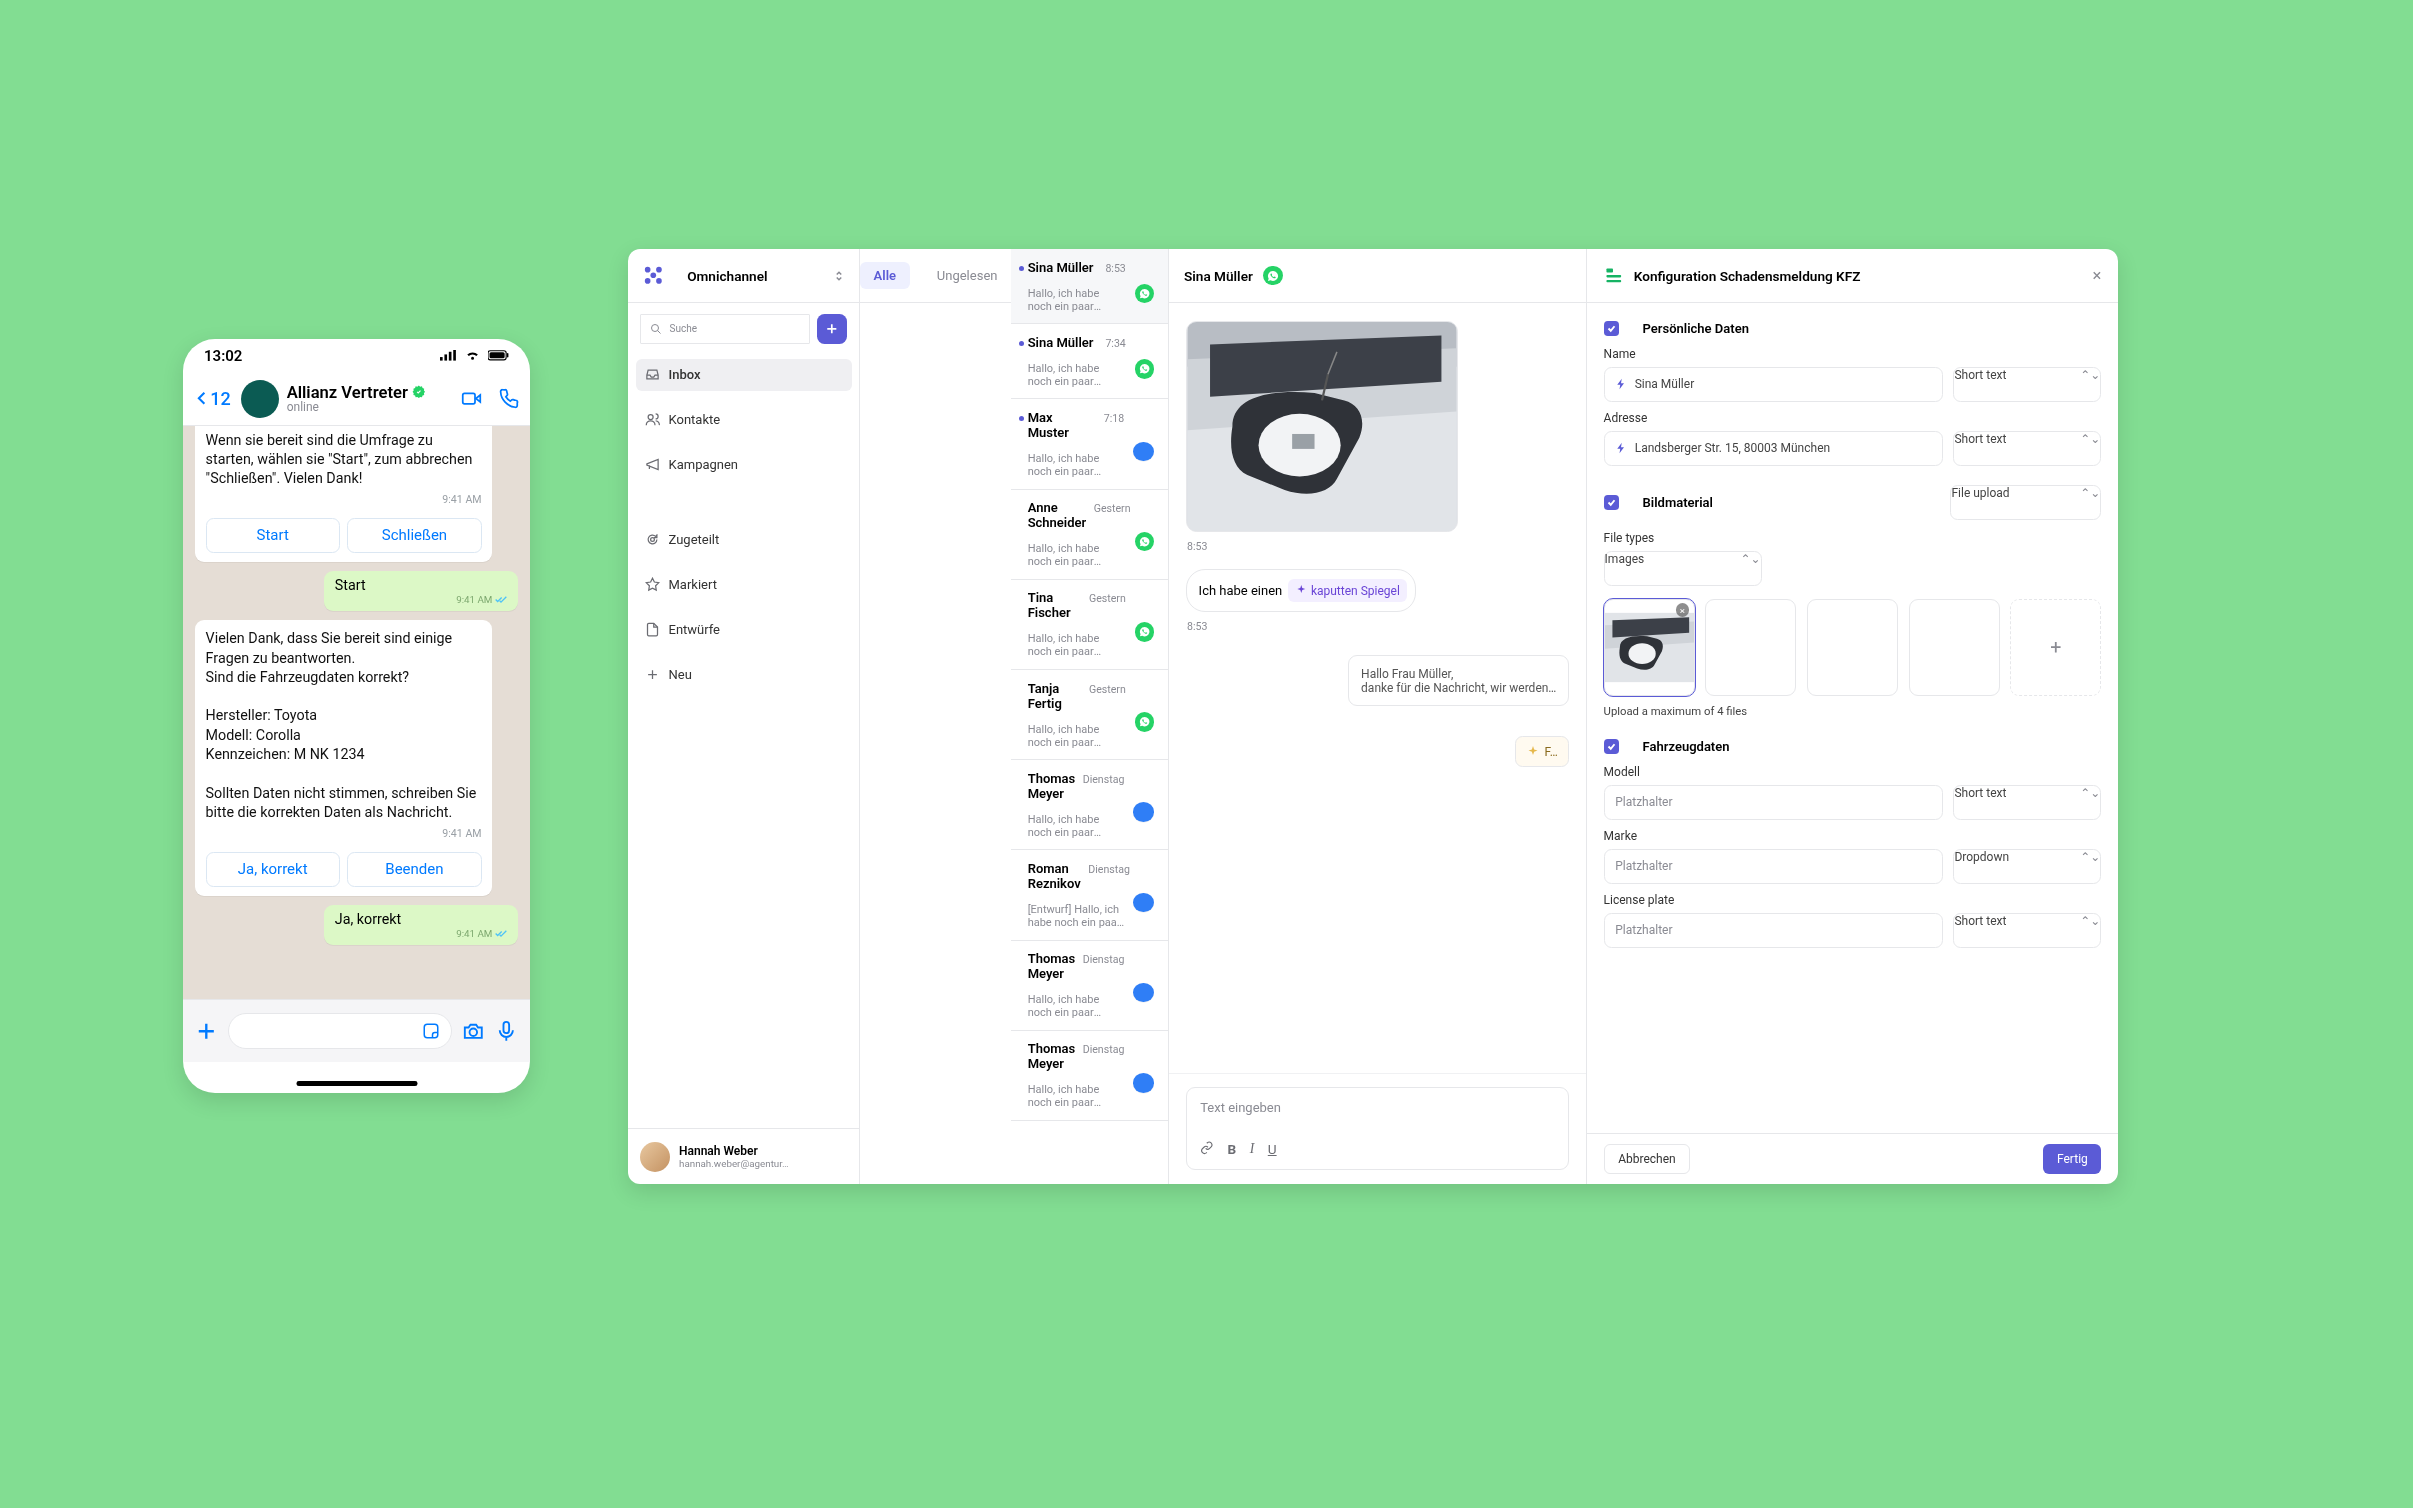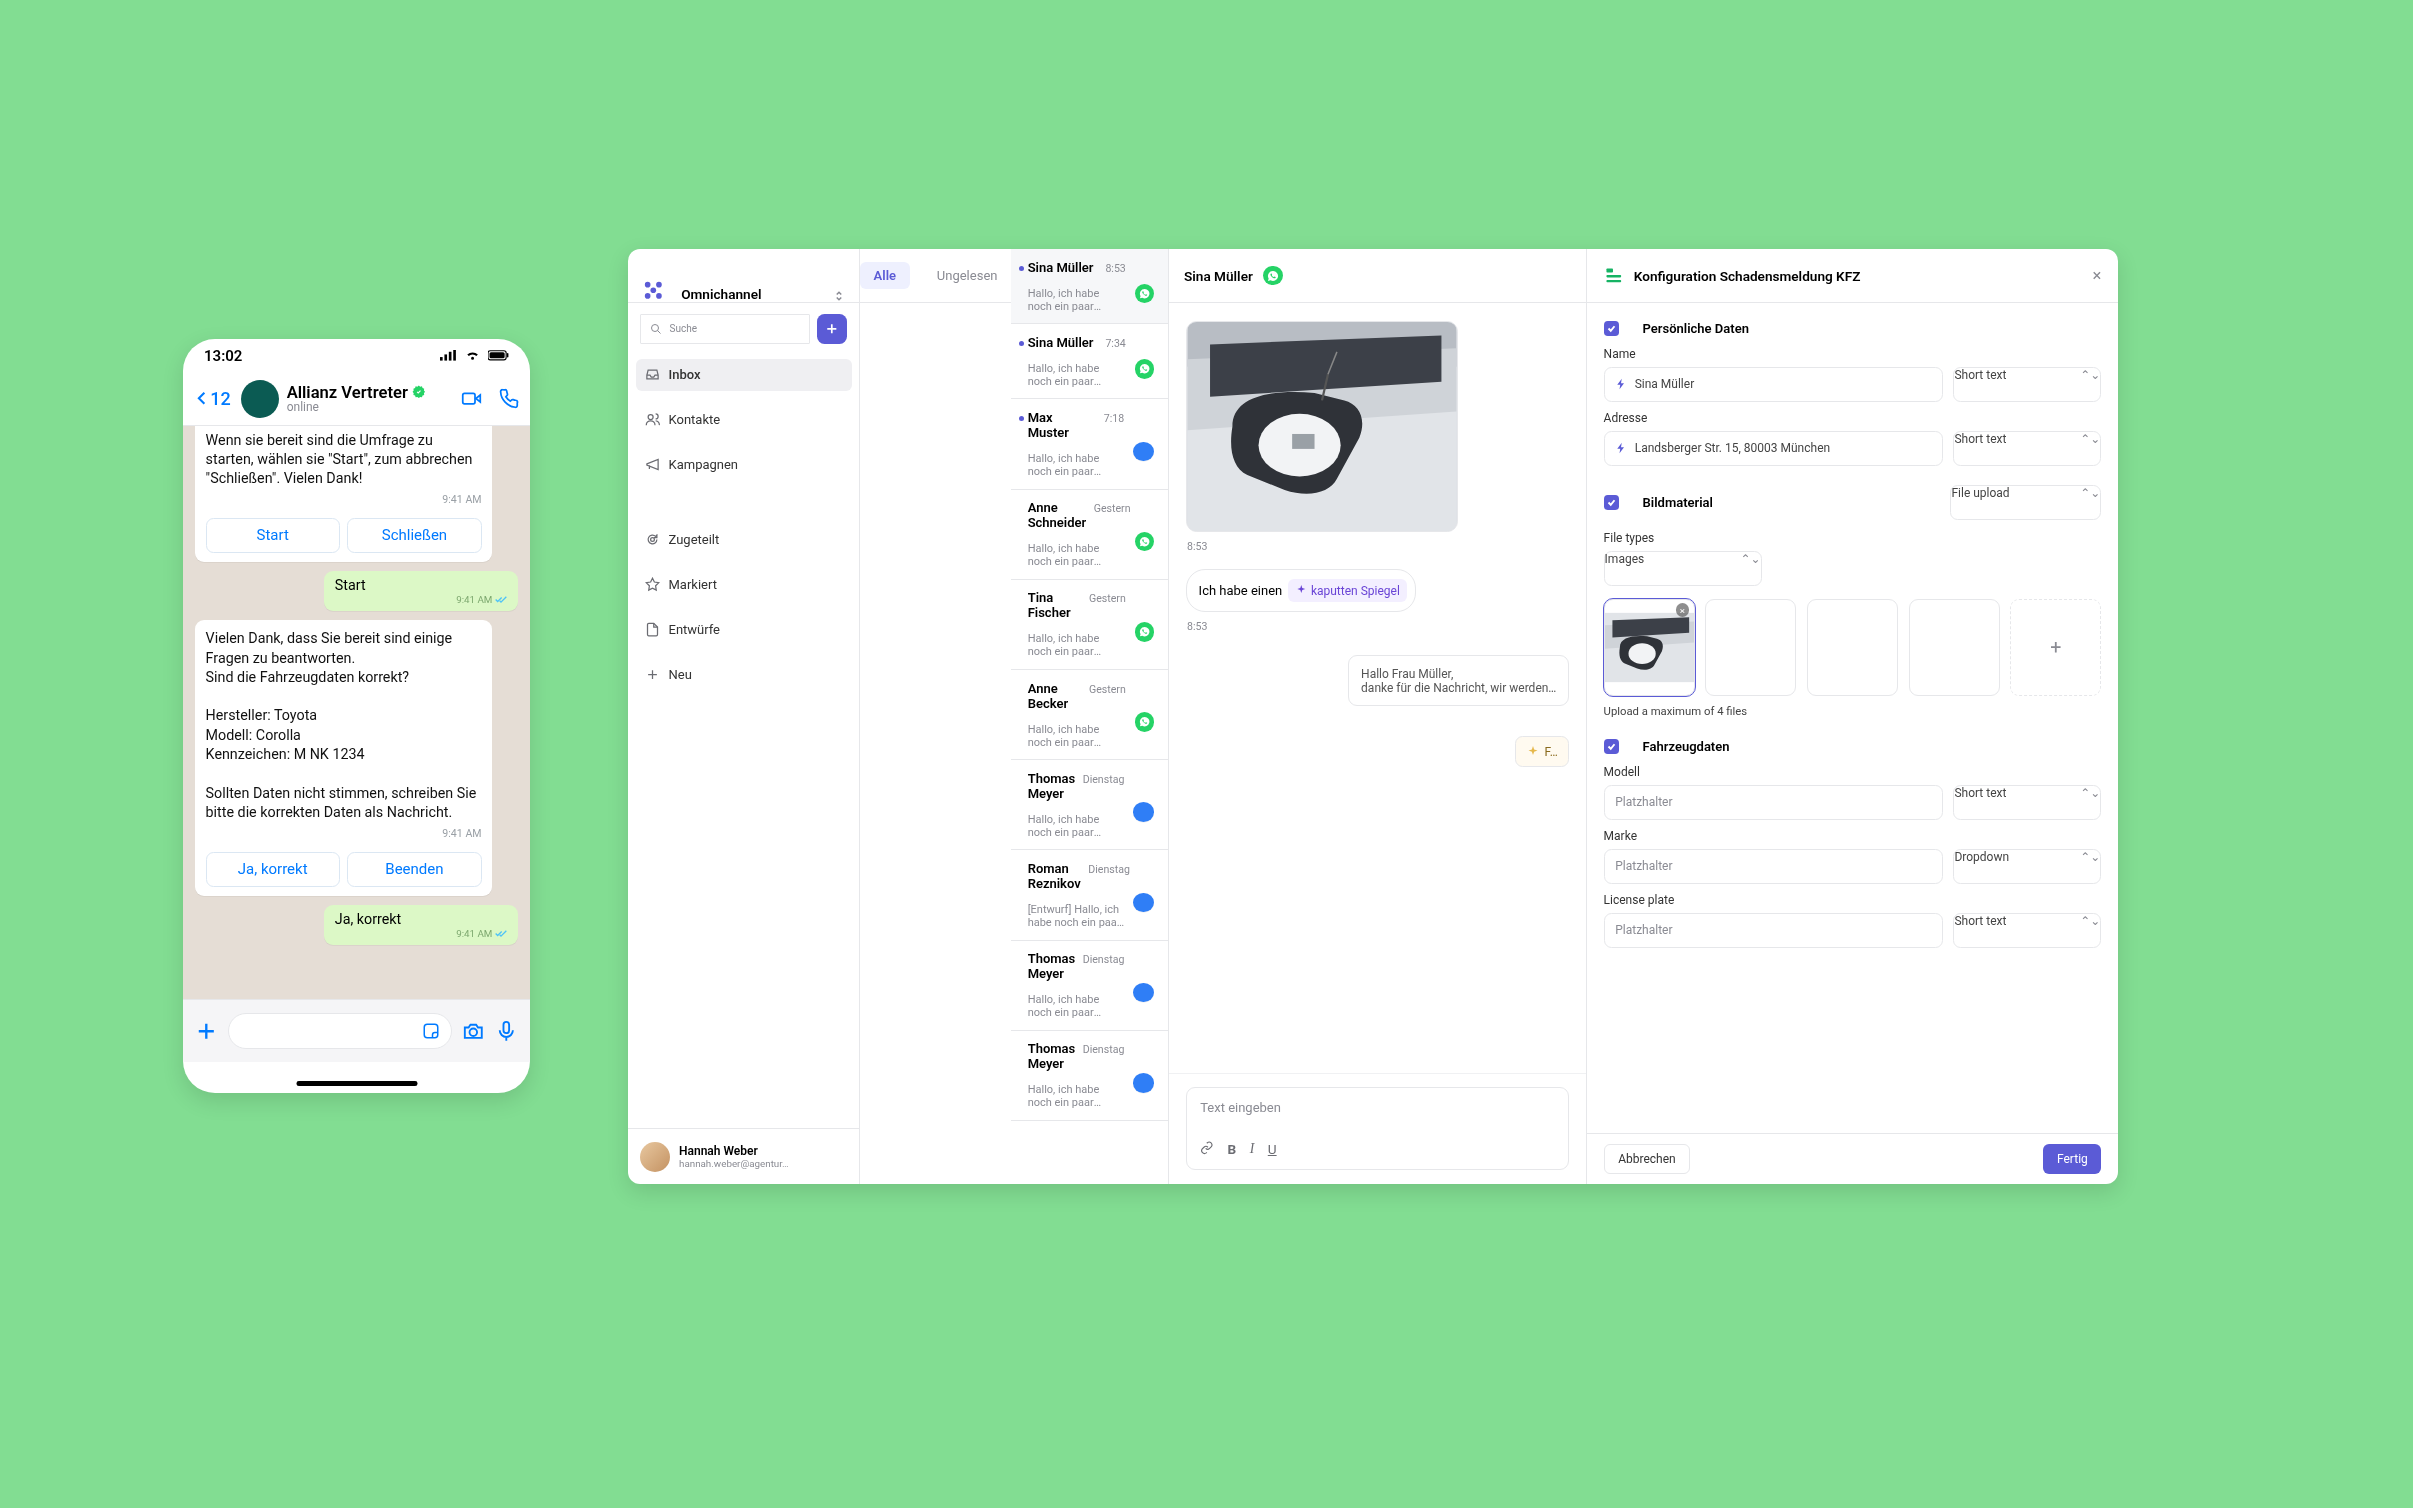--- a/index.html
+++ b/index.html
@@ -50,21 +50,21 @@
   .composer .plus{color:var(--blue)}
   .composer .field{flex:1;height:36px;border-radius:18px;background:#fff;border:0.8px solid var(--border);display:flex;align-items:center;justify-content:flex-end;padding:0 10.6px;color:var(--blue)}
   .composer .ricon{color:var(--blue)}
   .home-ind{position:absolute;bottom:7.5px;left:50%;transform:translateX(-50%);width:121px;height:4.5px;border-radius:2.3px;background:#000}
 
   
   .app{position:absolute;left:628px;top:249px;width:1490px;height:935px;background:#fff;border-radius:12px;box-shadow:var(--shadow);display:flex;overflow:hidden}
   .col{border-right:0.8px solid var(--border)}
   
   .sidebar{width:232px;display:flex;flex-direction:column}
-  .ws{height:54px;display:flex;align-items:flex-end;gap:17px;padding:0 13.6px;border-bottom:0.8px solid var(--border)}
+  .ws{height:54px;display:flex;align-items:center;gap:23px;padding:0 13.6px;border-bottom:0.8px solid var(--border)}
   .ws-logo{width:22.6px;height:22.6px}
   .ws-name{flex:1;font-weight:600;font-size:13.6px}
   .ws-caret{color:var(--muted)}
   .search-row{display:flex;gap:7.5px;padding:10.6px 12px}
   .search{flex:1;display:flex;align-items:center;gap:7.5px;height:30px;border:0.8px solid var(--border);border-radius:1px;padding:0 9px;color:var(--muted);font-size:10px}
   .plusbtn{width:30px;height:30px;border-radius:7.5px;background:var(--purple);color:#fff;display:flex;align-items:center;justify-content:center}
   .nav{padding:4.5px 7.5px;display:flex;flex-direction:column;gap:13px}
   .navitem{display:flex;align-items:center;gap:9px;height:32px;padding:0 9px;border-radius:6px;color:#333;font-size:13px}
   .navitem.active{background:var(--sidebar-hover);font-weight:500}
   .navitem svg{width:15px;height:15px;color:#6b6c72}
@@ -425,21 +425,21 @@
             </div>
             <div class="chan wa">
               <svg width="11.3" height="11.3" viewBox="0 0 24 24" fill="#fff">
                 <path d="M12 2a10 10 0 00-8.7 15L2 22l5.2-1.3A10 10 0 1012 2zm5 13.3c-.2.6-1.3 1.2-1.8 1.2-.5.1-1 .1-1.7-.1a14 14 0 01-5.8-5c-.4-.7-.8-1.6-.8-2.5 0-.9.5-1.4.7-1.6.2-.2.5-.3.7-.3h.5c.2 0 .4 0 .6.5l.8 2c.1.2 0 .4-.1.5l-.4.5c-.1.2-.2.3-.1.5a8 8 0 003.7 3.2c.3.1.4.1.6-.1l.7-.8c.2-.2.4-.2.6-.1l1.8.9c.2.1.4.2.4.4 0 .2 0 .5-.2.8z"></path>
               </svg>
             </div>
           </div>
           <div class="conv">
             <div class="body">
               <div class="row1">
-                <span class="name">Anne Becker</span>
+                <span class="name">Tanja Fertig</span>
                 <span class="date">Gestern</span>
               </div>
               <div class="preview">Hallo, ich habe noch ein paar offene Fragen, deswegen würde…</div>
             </div>
             <div class="chan wa">
               <svg width="11.3" height="11.3" viewBox="0 0 24 24" fill="#fff">
                 <path d="M12 2a10 10 0 00-8.7 15L2 22l5.2-1.3A10 10 0 1012 2zm5 13.3c-.2.6-1.3 1.2-1.8 1.2-.5.1-1 .1-1.7-.1a14 14 0 01-5.8-5c-.4-.7-.8-1.6-.8-2.5 0-.9.5-1.4.7-1.6.2-.2.5-.3.7-.3h.5c.2 0 .4 0 .6.5l.8 2c.1.2 0 .4-.1.5l-.4.5c-.1.2-.2.3-.1.5a8 8 0 003.7 3.2c.3.1.4.1.6-.1l.7-.8c.2-.2.4-.2.6-.1l1.8.9c.2.1.4.2.4.4 0 .2 0 .5-.2.8z"></path>
               </svg>
             </div>
           </div>

